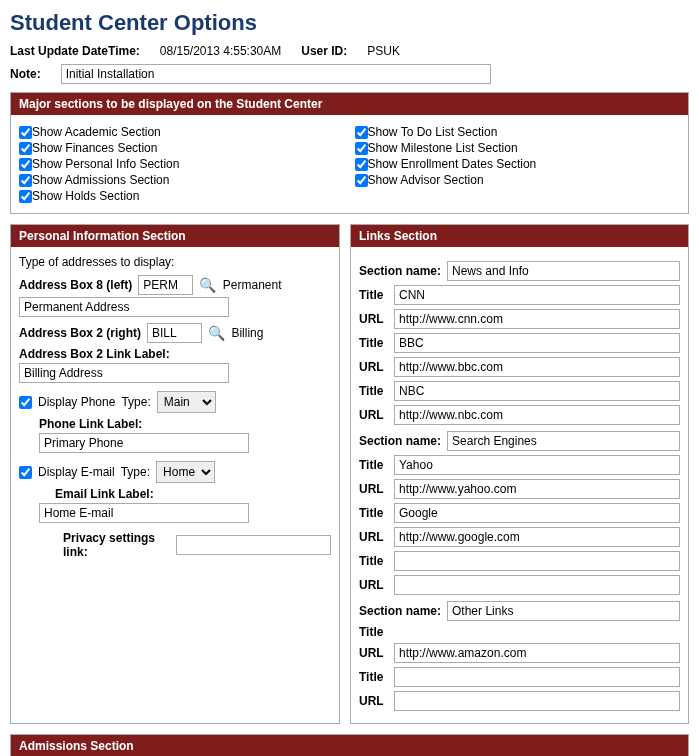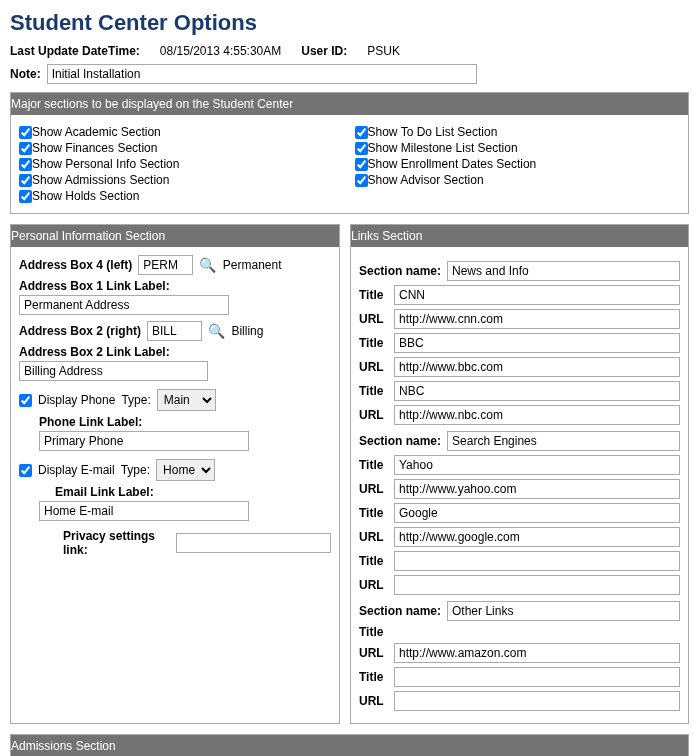--- a/index.html
+++ b/index.html
@@ -1,23 +1,23 @@
 <!DOCTYPE html>
 <html><head>
   <meta charset="utf-8">
   <style>
     * { box-sizing: border-box; margin: 0; padding: 0; }
     body { font-family: Arial, sans-serif; font-size: 12px; color: #000; background: #fff; width: 699px; }
     .page { padding: 10px; }
     h1 { font-size: 22px; font-weight: bold; color: #1a3a6e; margin-bottom: 8px; }
     .meta-row { display: flex; align-items: center; gap: 20px; margin-bottom: 6px; font-size: 12px; }
-    .note-row { display: flex; align-items: center; gap: 6px; margin-bottom: 8px; }
+    .note-row { display: flex; align-items: center; gap: 20px; margin-bottom: 8px; }
     .note-row label { font-weight: bold; }
     .note-row input[type="text"] { border: 1px solid #aaa; padding: 2px 4px; font-size: 12px; width: 420px; }
-    .section-header { background: #737373; color: #fff; font-weight: normal; font-size: 12px; padding: 4px 0; }
+    .section-header { background: #7f1d1d; color: #fff; font-weight: bold; font-size: 12px; padding: 4px 8px; }
     .major-sections-box { border: 1px solid #aaa; margin-bottom: 10px; }
     .major-sections-content { display: grid; grid-template-columns: 1fr 1fr; gap: 2px 10px; padding: 8px; }
     .checkbox-row { display: flex; align-items: center; margin: 2px 0; }
     .checkbox-row input[type="checkbox"] { margin: 0; }
     .two-col { display: grid; grid-template-columns: 330px 1fr; gap: 10px; margin-bottom: 10px; }
     .panel { border: 1px solid #aaa; }
     .panel-body { padding: 8px; }
     .field-group { margin-bottom: 8px; }
     .field-label-inline { font-weight: bold; font-size: 12px; display: inline; }
     .addr-row { display: flex; align-items: center; gap: 6px; margin-bottom: 2px; }
@@ -97,38 +97,38 @@
       </div>
     </div>
   </div>
 
   <div class="two-col">
 
     <div class="panel">
       <div class="section-header">Personal Information Section</div>
       <div class="panel-body">
         <div class="field-group">
+          <div style="margin-bottom:6px;">Type of addresses to display:</div>
 
           <div class="addr-row">
-            <span class="field-label-inline">Address Box 4 (left)</span>
+            <span class="field-label-inline">Address Box 8 (left)</span>
             <input type="text" class="addr-code" value="PERM" style="">
             <span class="search-icon">🔍</span>
             <span>Permanent</span>
           </div>
-          <div class="addr-link-label">Address Box 1 Link Label:</div>
           <input type="text" style="width: 210px; border: 1px solid rgb(170, 170, 170); padding: 2px 4px; font-size: 12px; margin-bottom: 6px; display: block;" value="Permanent Address">
 
           <div class="addr-row">
             <span class="field-label-inline">Address Box 2 (right)</span>
             <input type="text" class="addr-code" value="BILL" style="">
             <span class="search-icon">🔍</span>
             <span>Billing</span>
           </div>
           <div class="addr-link-label">Address Box 2 Link Label:</div>
-          <input type="text" style="width: 189px; border: 1px solid rgb(170, 170, 170); padding: 2px 4px; font-size: 12px; margin-bottom: 8px; display: block;" value="Billing Address">
+          <input type="text" style="width: 210px; border: 1px solid rgb(170, 170, 170); padding: 2px 4px; font-size: 12px; margin-bottom: 8px; display: block;" value="Billing Address">
         </div>
 
         <div class="phone-row">
           <input type="checkbox" checked="" style="">
           <span>Display Phone</span>
           <span>Type:</span>
           <select>
             <option>Main</option>
             <option>Cell</option>
             <option>Home</option>

